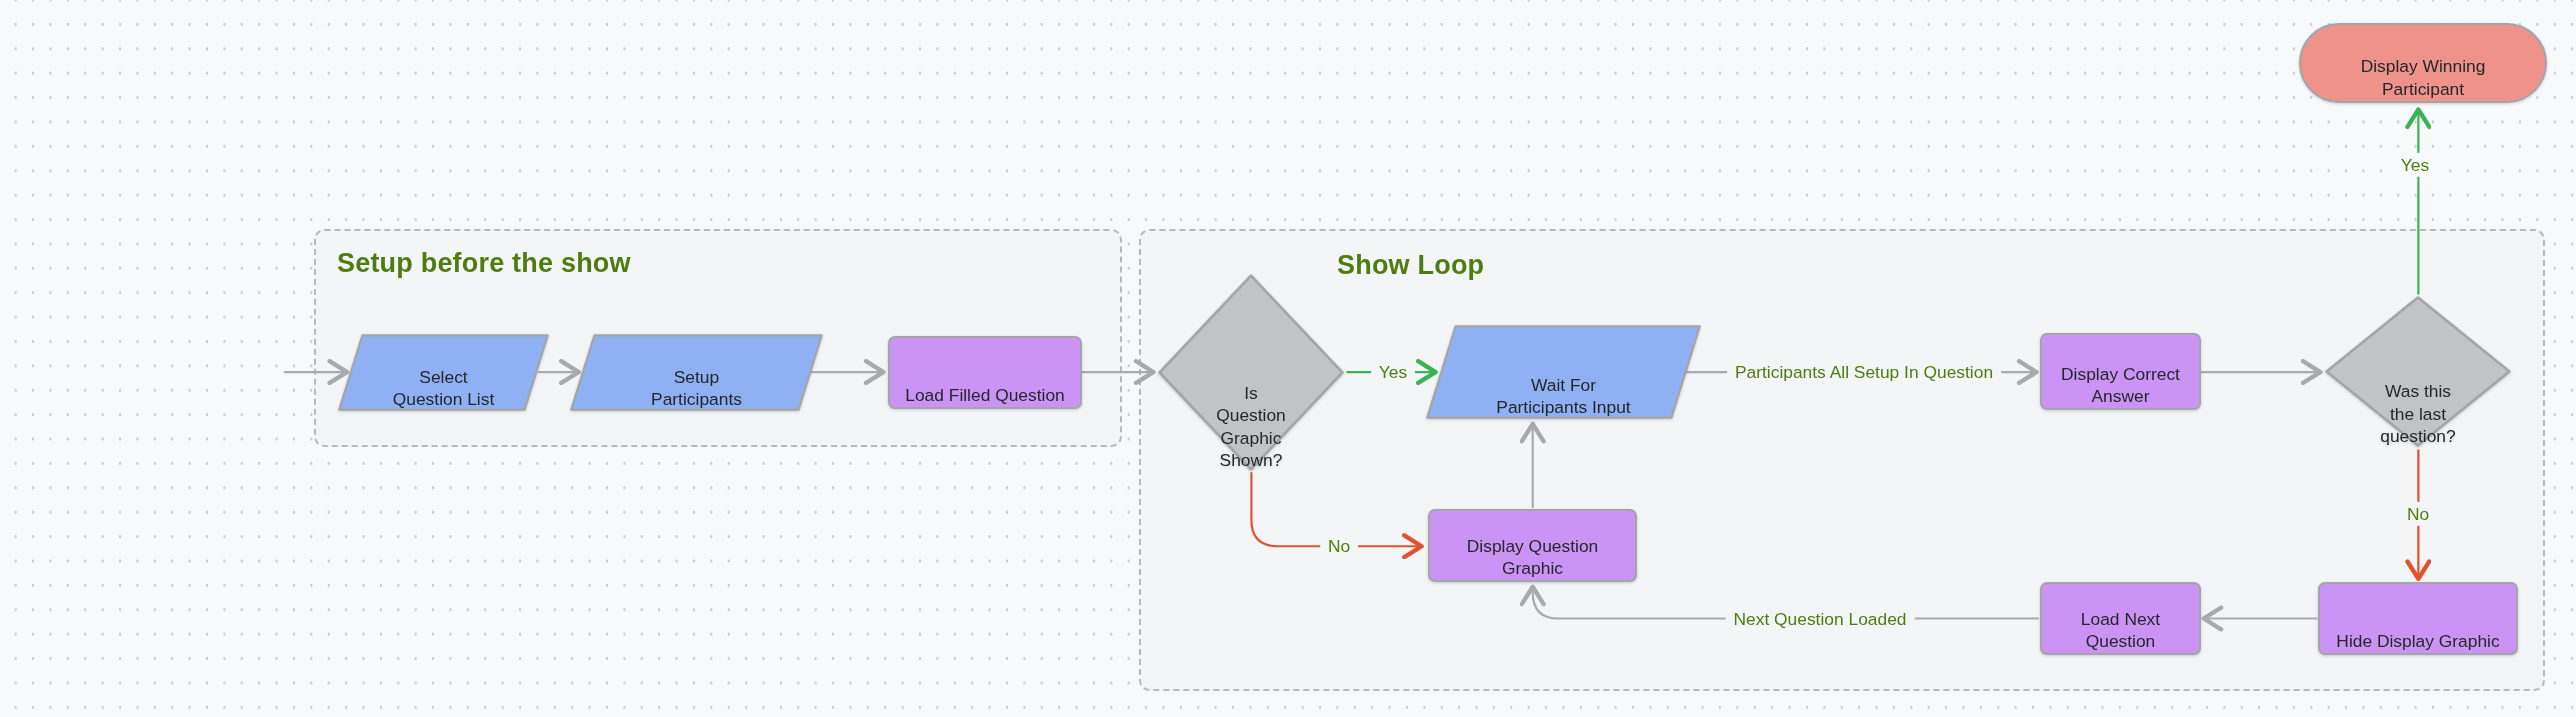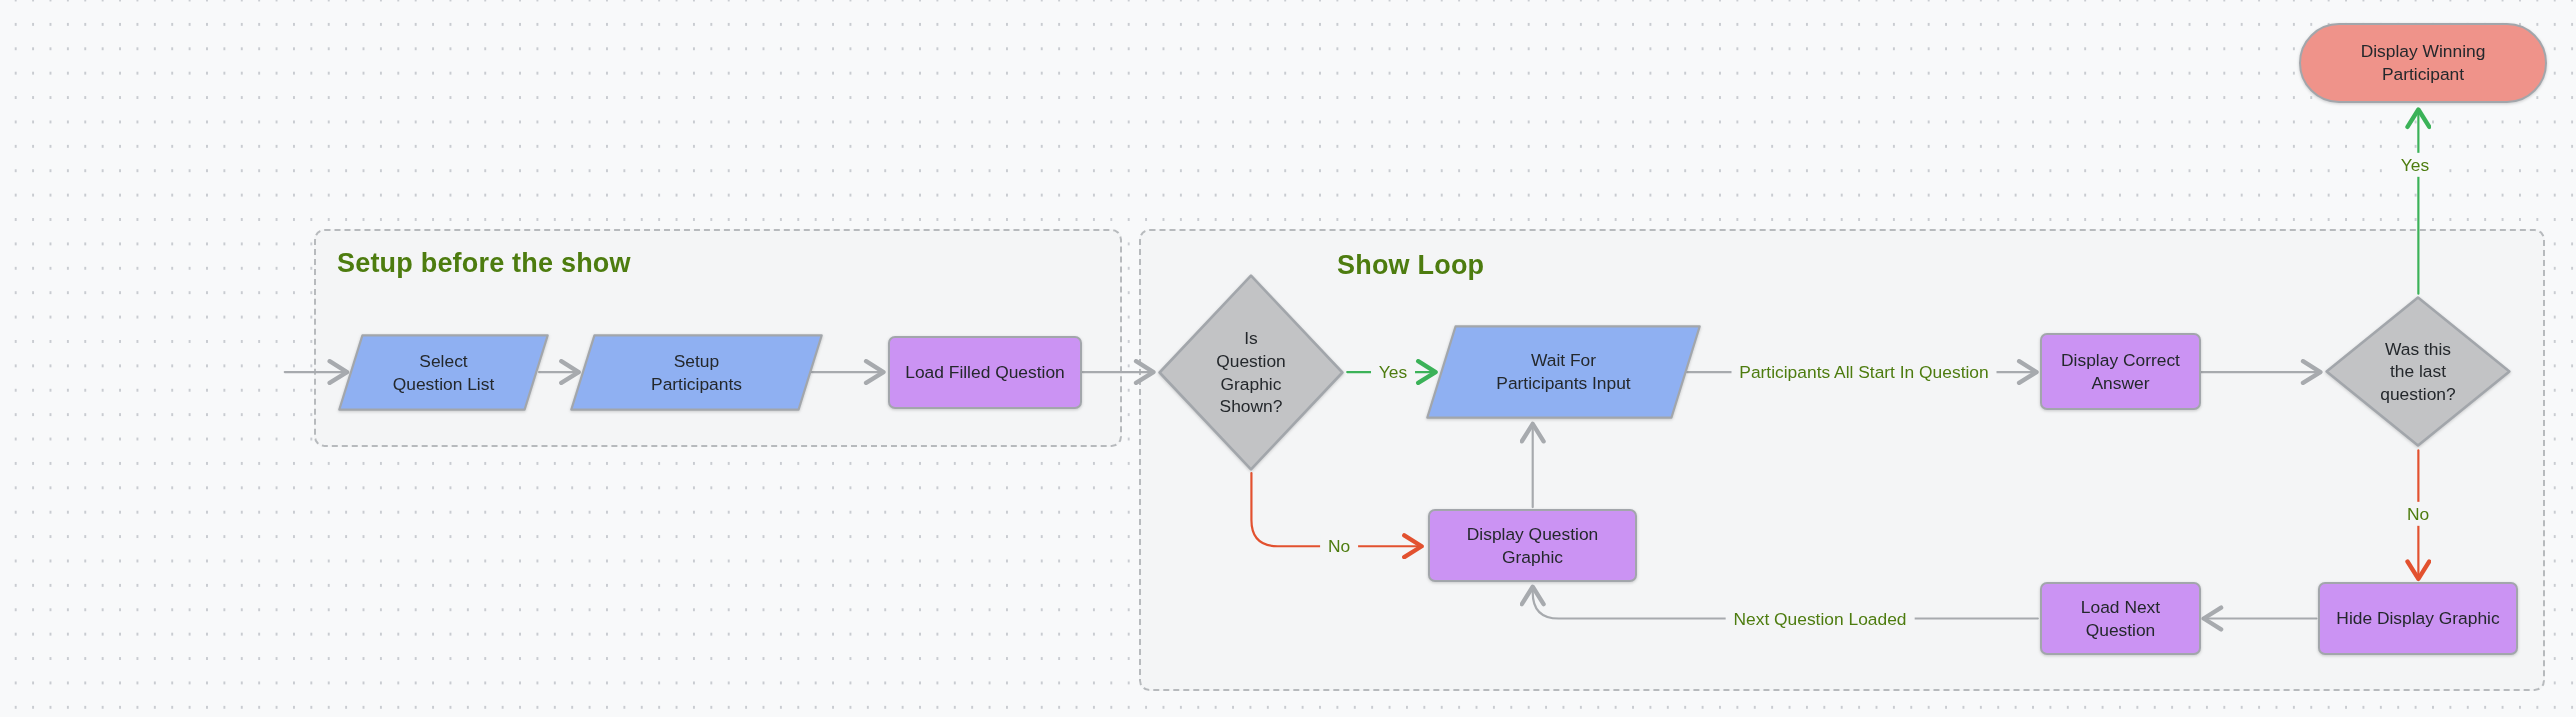--- a/index.html
+++ b/index.html
@@ -31,21 +31,21 @@
     white-space:nowrap;
     letter-spacing:0.2px;
   }
   #edges{
     position:absolute;left:0;top:0;
     pointer-events:none;
   }
   #edges path{pointer-events:stroke;}
   .node{
     position:absolute;
-    display:flex;align-items:center;justify-content:center;
+    display:flex;align-items:flex-end;justify-content:center;
     box-sizing:border-box;
     text-align:center;
     filter:drop-shadow(0 1.3px 1.7px rgba(0,0,0,0.18));
   }
   .node-label{
     position:relative;
     white-space:pre-line;
     font-size:17.4px;
     line-height:1.3;
     color:#24282c;
@@ -113,21 +113,21 @@
       <path d="M2777 337 L2777 128" stroke="#3bb258" marker-end="url(#ah-green)"></path>
       <path d="M2777 517 L2777 662" stroke="#e2512f" marker-end="url(#ah-red)"></path>
       <path d="M2660 710 L2533 710" stroke="#a7aaae" marker-end="url(#ah-gray)"></path>
       <path d="M2340 710 L1790 710 Q1760 710 1760 680 L1760 676" stroke="#a7aaae" marker-end="url(#ah-gray)"></path>
       <path d="M1760 582 L1760 489" stroke="#a7aaae" marker-end="url(#ah-gray)"></path>
       <path d="M1437 543 L1437 597 Q1437 627 1467 627 L1630 627" stroke="#e2512f" marker-end="url(#ah-red)"></path>
     </g>
   </svg>
 
   <div class="edge-label" style="left:1393px;top:372px">Yes</div>
-  <div class="edge-label" style="left:1864px;top:372px">Participants All Start In Question</div>
+  <div class="edge-label" style="left:1864px;top:372px">Participants All Setup In Question</div>
   <div class="edge-label on-page" style="left:2415px;top:165px">Yes</div>
   <div class="edge-label" style="left:1339px;top:546px">No</div>
   <div class="edge-label" style="left:2418px;top:514px">No</div>
   <div class="edge-label" style="left:1820px;top:619px">Next Question Loaded</div>
 
 
   <div class="node shape-node" style="left:338px;top:334px;width:211px;height:77px">
     <svg class="shape-svg" viewBox="0 0 242 88" preserveAspectRatio="none">
       <path d="M28 1.5 L240.5 1.5 L214 86.5 L1.5 86.5 Z" fill="#8fb0f2" stroke="#a2a6ab" stroke-width="2.5" stroke-linejoin="round"></path>
     </svg>

